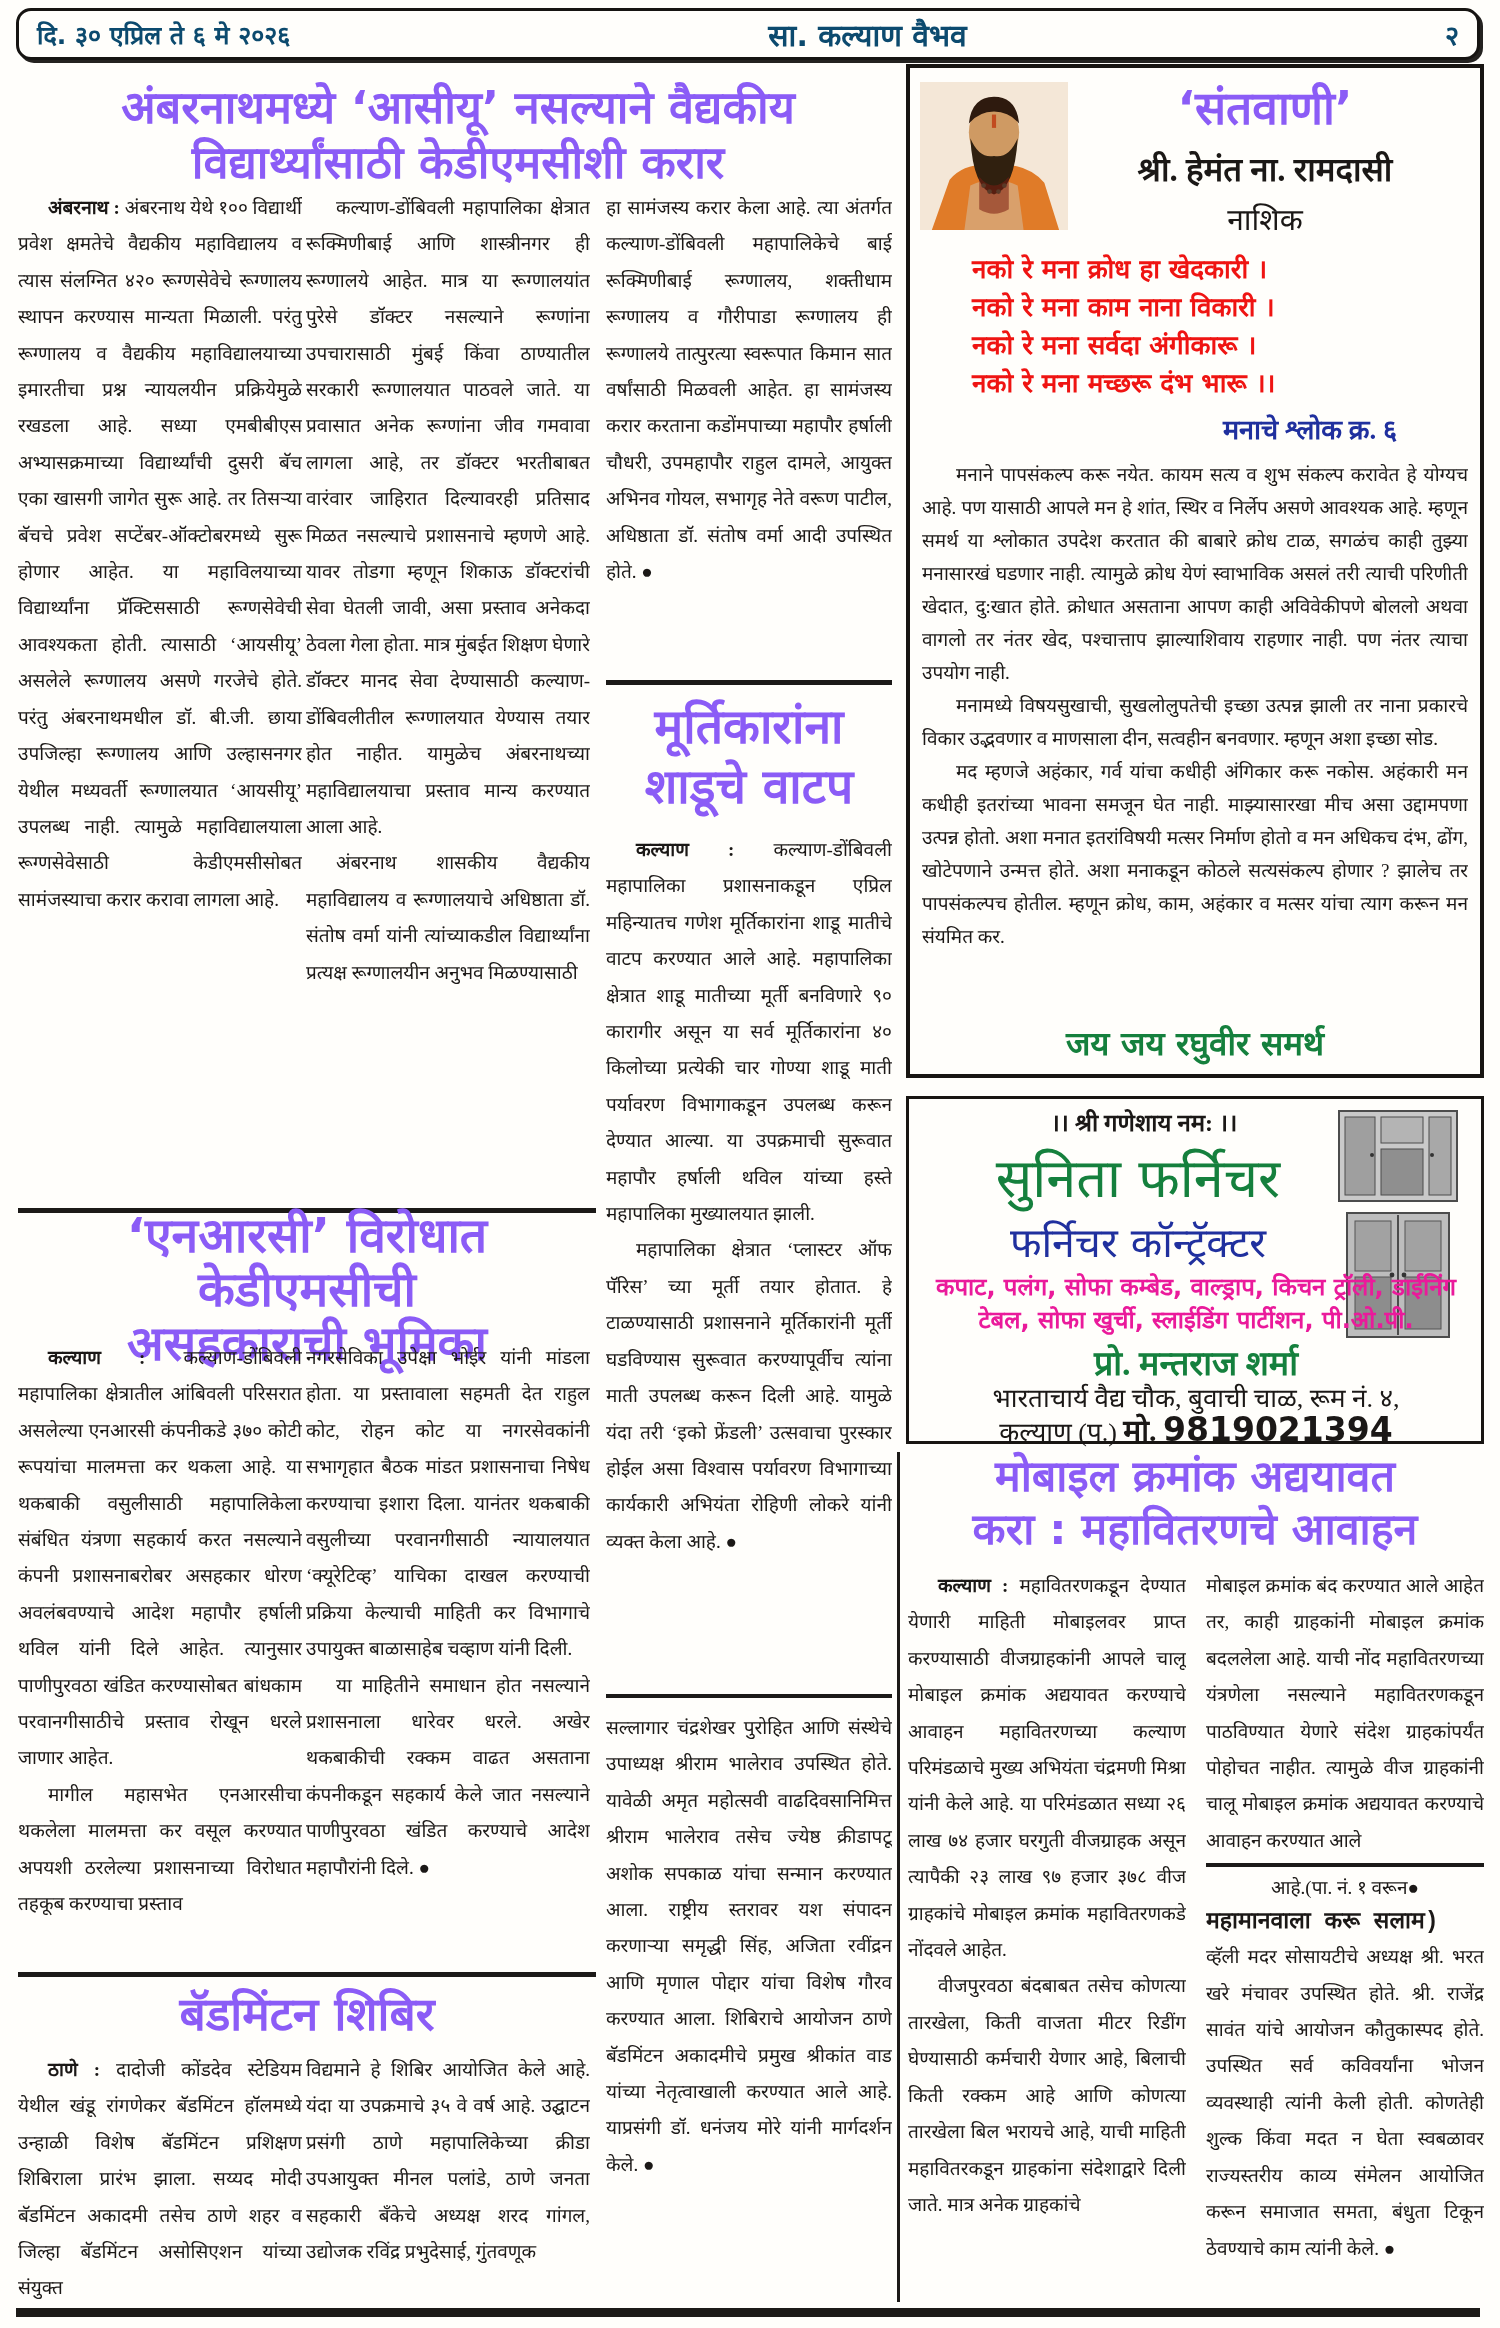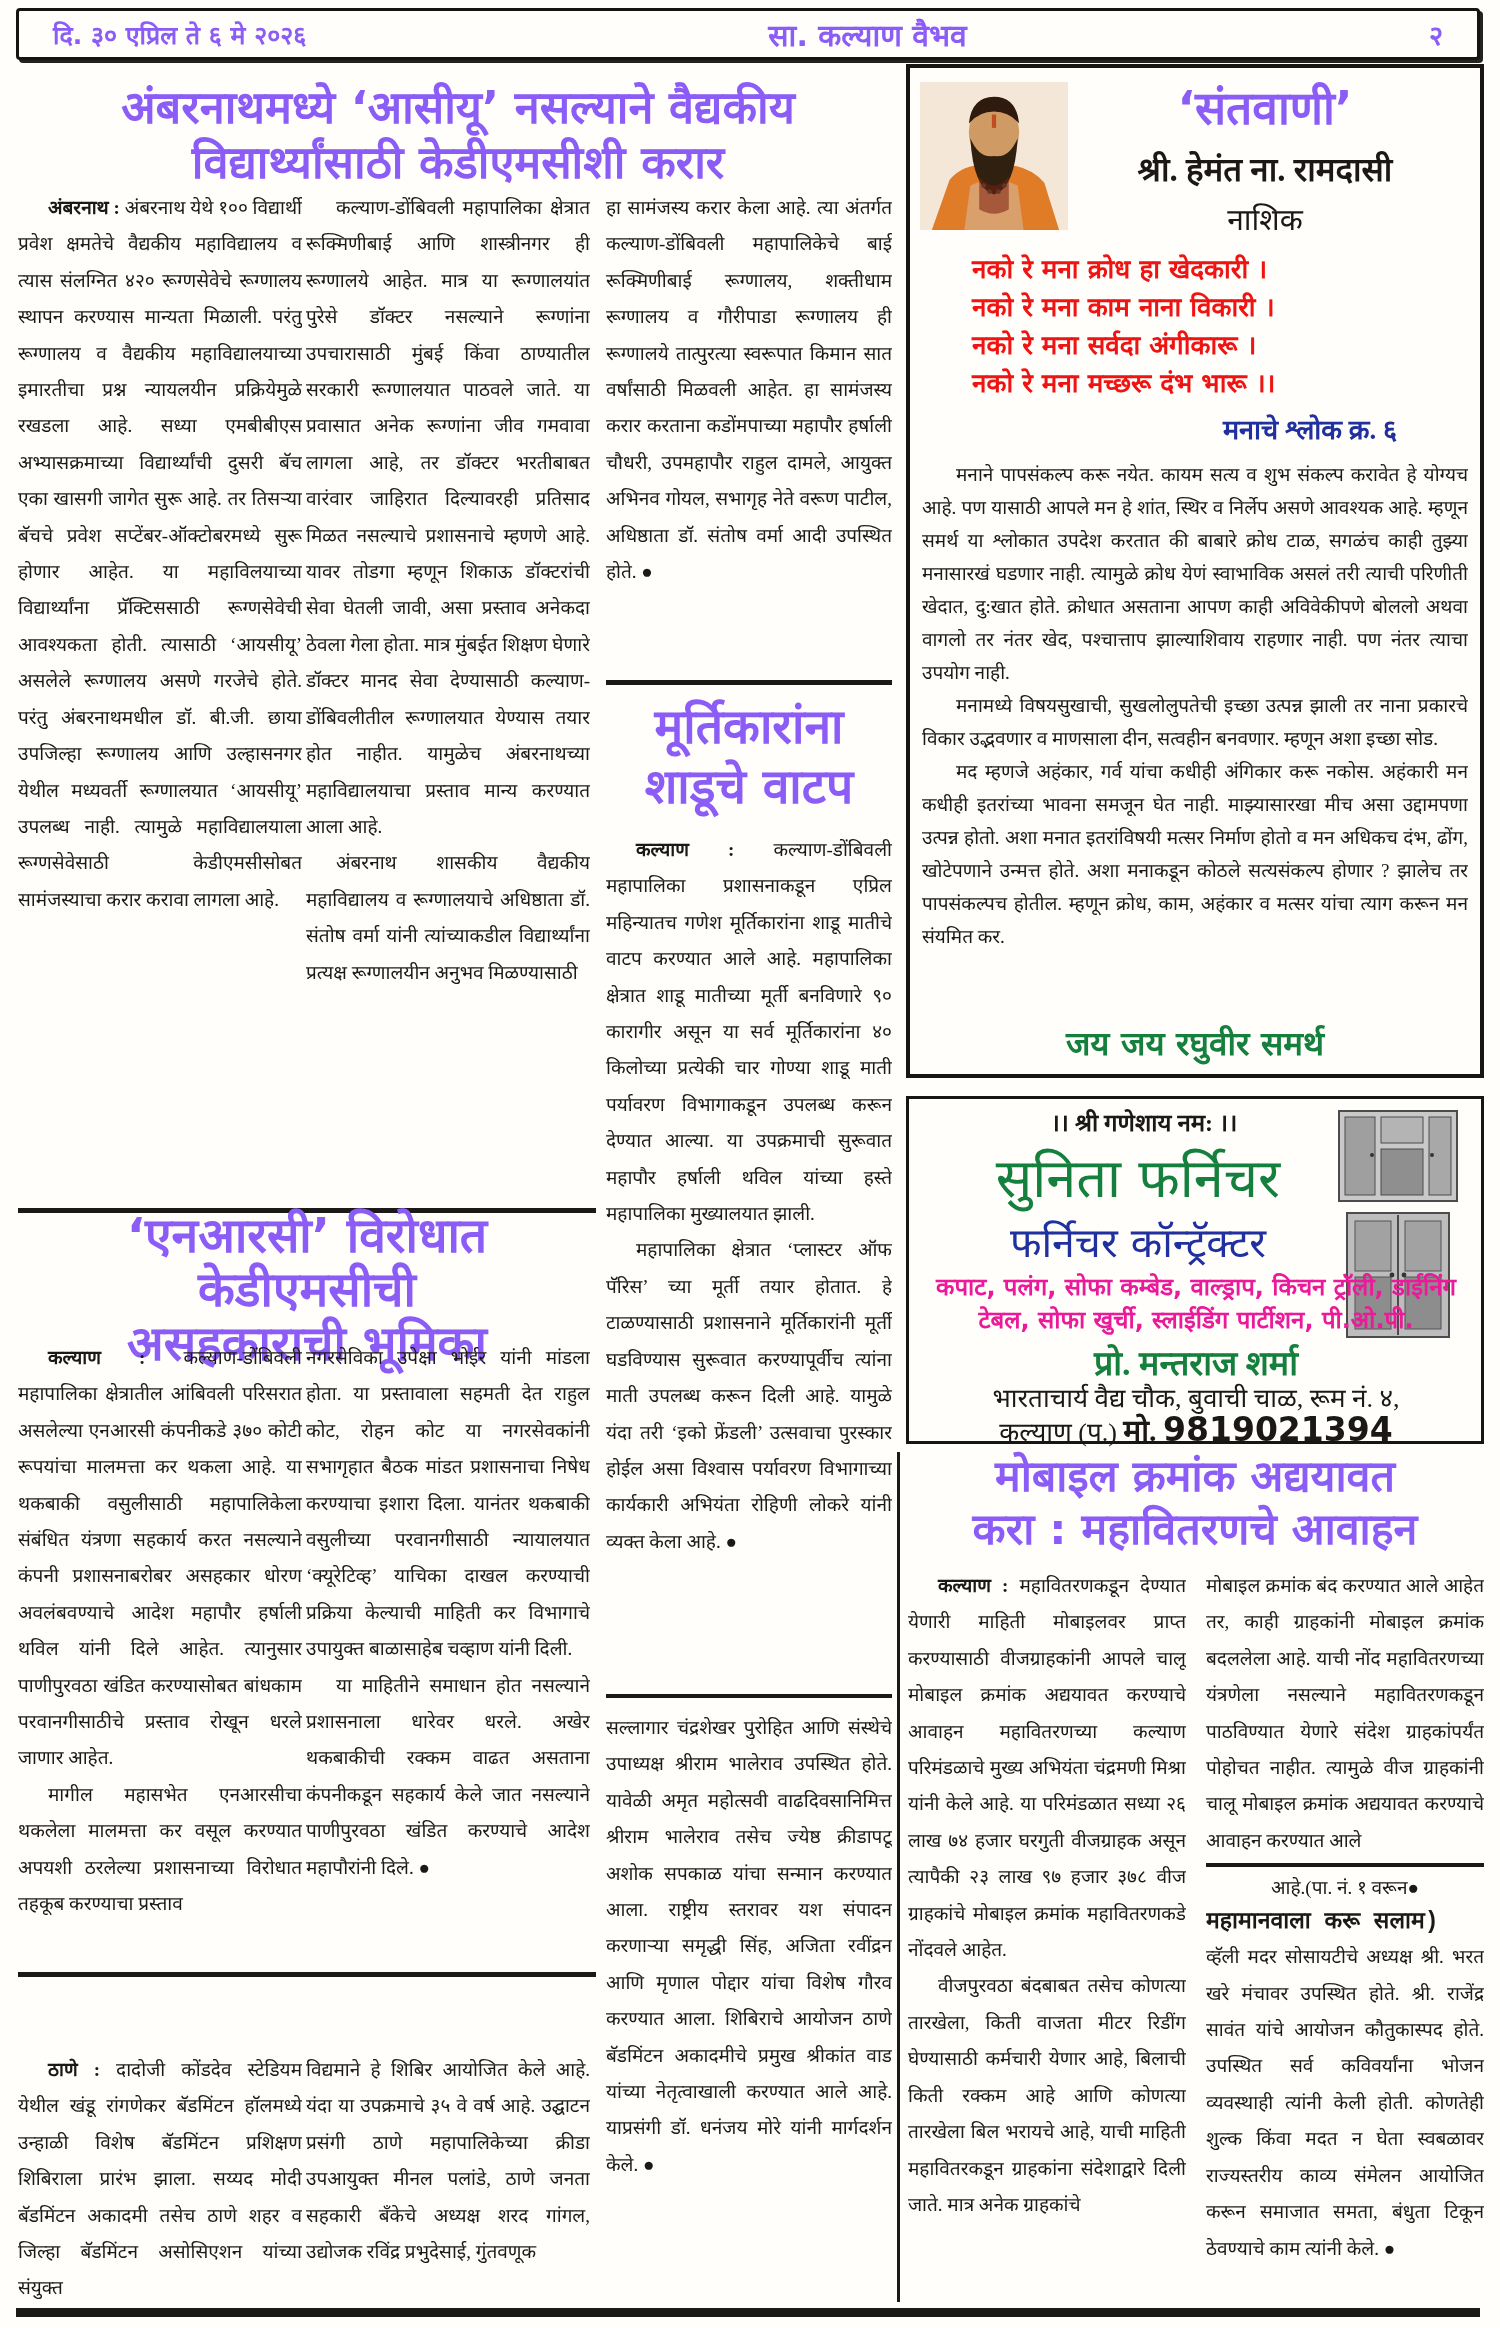--- a/index.html
+++ b/index.html
@@ -4,22 +4,22 @@
 <style>
   *{margin:0;padding:0;box-sizing:border-box}
   html,body{background:#ffffff}
   #page{position:relative;width:1500px;height:2328px;background:#fffefb;color:#1b1816;
         font-family:"Liberation Serif","DejaVu Serif",serif;overflow:hidden}
   .abs{position:absolute}
   .hr{background:#1c1a18}
   .vr{background:#1c1a18}
   
   .masthead{display:flex;align-items:center;justify-content:space-between;
-            border:3px solid #161412;border-radius:4px;box-shadow:3px 3px 0 #242220;
-            background:#fffefb;padding:0 34px;color:#8b5cf6;font-weight:bold;
+            border:3px solid #161412;border-radius:15px;box-shadow:3px 3px 0 #242220;
+            background:#fffefb;padding:0 18px;color:#0c4a6e;font-weight:bold;
             font-family:"DejaVu Sans","Liberation Sans",sans-serif}
   .masthead .m-date{font-size:25px}
   .masthead .m-title{font-size:30px}
   .masthead .m-page{font-size:27px}
   
   .headline{font-family:"DejaVu Sans","Liberation Sans",sans-serif;font-weight:bold;
             color:#8b5cf6;text-align:center}
   
   .colblock{overflow:hidden}
   .bp{font-size:19px;line-height:36.4px;text-align:justify;text-indent:30px;
@@ -92,20 +92,21 @@
   <div class="abs colblock" style="left:18px;top:1340px;width:284px;height:628px">
     <p class="bp"><strong class="dl">कल्याण : </strong><span>कल्याण-डोंबिवली महापालिका क्षेत्रातील आंबिवली परिसरात असलेल्या एनआरसी कंपनीकडे ३७० कोटी रूपयांचा मालमत्ता कर थकला आहे. या थकबाकी वसुलीसाठी महापालिकेला संबंधित यंत्रणा सहकार्य करत नसल्याने कंपनी प्रशासनाबरोबर असहकार धोरण अवलंबवण्याचे आदेश महापौर हर्षाली थविल यांनी दिले आहेत. त्यानुसार पाणीपुरवठा खंडित करण्यासोबत बांधकाम परवानगीसाठीचे प्रस्ताव रोखून धरले जाणार आहेत.</span></p>
     <p class="bp">मागील महासभेत एनआरसीचा थकलेला मालमत्ता कर वसूल करण्यात अपयशी ठरलेल्या प्रशासनाच्या विरोधात तहकूब करण्याचा प्रस्ताव</p>
   </div>
   <div class="abs colblock" style="left:306px;top:1340px;width:284px;height:628px">
     <p class="bp noind">नगरसेविका उपेक्षा भोईर यांनी मांडला होता. या प्रस्तावाला सहमती देत राहुल कोट, रोहन कोट या नगरसेवकांनी सभागृहात बैठक मांडत प्रशासनाचा निषेध करण्याचा इशारा दिला. यानंतर थकबाकी वसुलीच्या परवानगीसाठी न्यायालयात ‘क्यूरेटिव्ह’ याचिका दाखल करण्याची प्रक्रिया केल्याची माहिती कर विभागाचे उपायुक्त बाळासाहेब चव्हाण यांनी दिली.</p>
     <p class="bp">या माहितीने समाधान होत नसल्याने प्रशासनाला धारेवर धरले. अखेर थकबाकीची रक्कम वाढत असताना कंपनीकडून सहकार्य केले जात नसल्याने पाणीपुरवठा खंडित करण्याचे आदेश महापौरांनी दिले.   ●</p>
   </div>
 
   <div class="abs hr" style="left:18px;top:1972px;width:578px;height:5px"></div>
+  <div class="abs headline" style="left:18px;top:1986px;width:578px;font-size:46px;line-height:56px">बॅडमिंटन शिबिर</div>
   <div class="abs colblock" style="left:18px;top:2052px;width:284px;height:250px">
     <p class="bp"><strong class="dl">ठाणे : </strong><span>दादोजी कोंडदेव स्टेडियम येथील खंडू रांगणेकर बॅडमिंटन हॉलमध्ये उन्हाळी विशेष बॅडमिंटन प्रशिक्षण शिबिराला प्रारंभ झाला. सय्यद मोदी बॅडमिंटन अकादमी तसेच ठाणे शहर व जिल्हा बॅडमिंटन असोसिएशन यांच्या संयुक्त</span></p>
   </div>
   <div class="abs colblock" style="left:306px;top:2052px;width:284px;height:250px">
     <p class="bp noind">विद्यमाने हे शिबिर आयोजित केले आहे. यंदा या उपक्रमाचे ३५ वे वर्ष आहे. उद्घाटन प्रसंगी ठाणे महापालिकेच्या क्रीडा उपआयुक्त मीनल पलांडे, ठाणे जनता सहकारी बँकेचे अध्यक्ष शरद गांगल, उद्योजक रविंद्र प्रभुदेसाई, गुंतवणूक</p>
   </div>
 
   <div class="abs framed" style="left:906px;top:64px;width:578px;height:1014px">
     <div class="abs" style="left:10px;top:14px;width:148px;height:148px">
       <svg width="148" height="148" viewBox="0 0 100 100">

